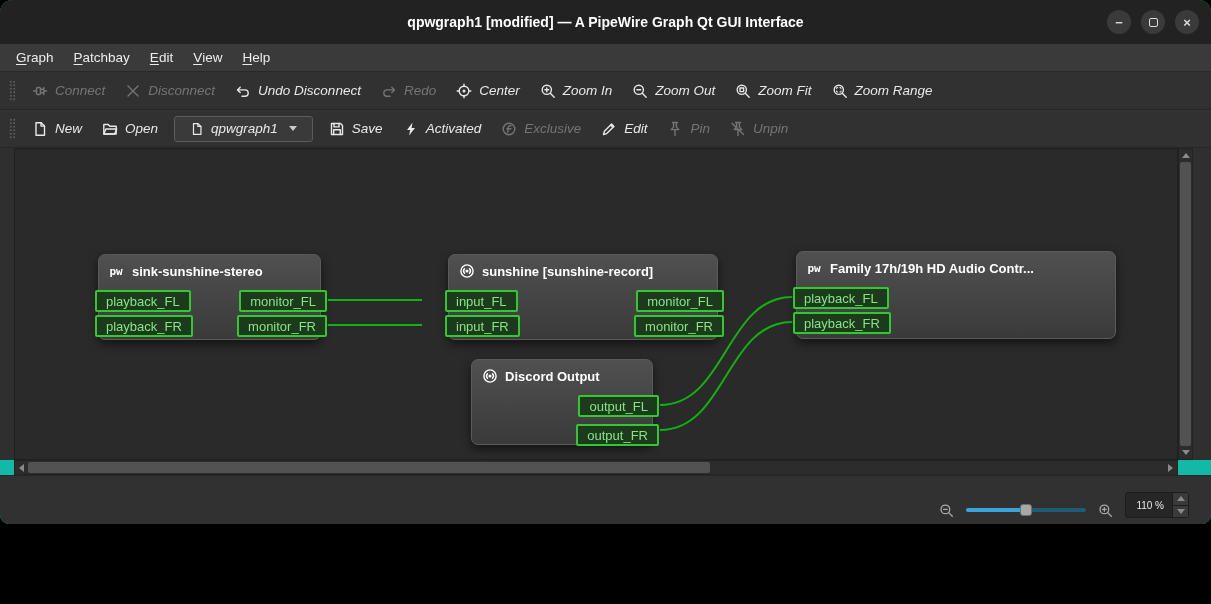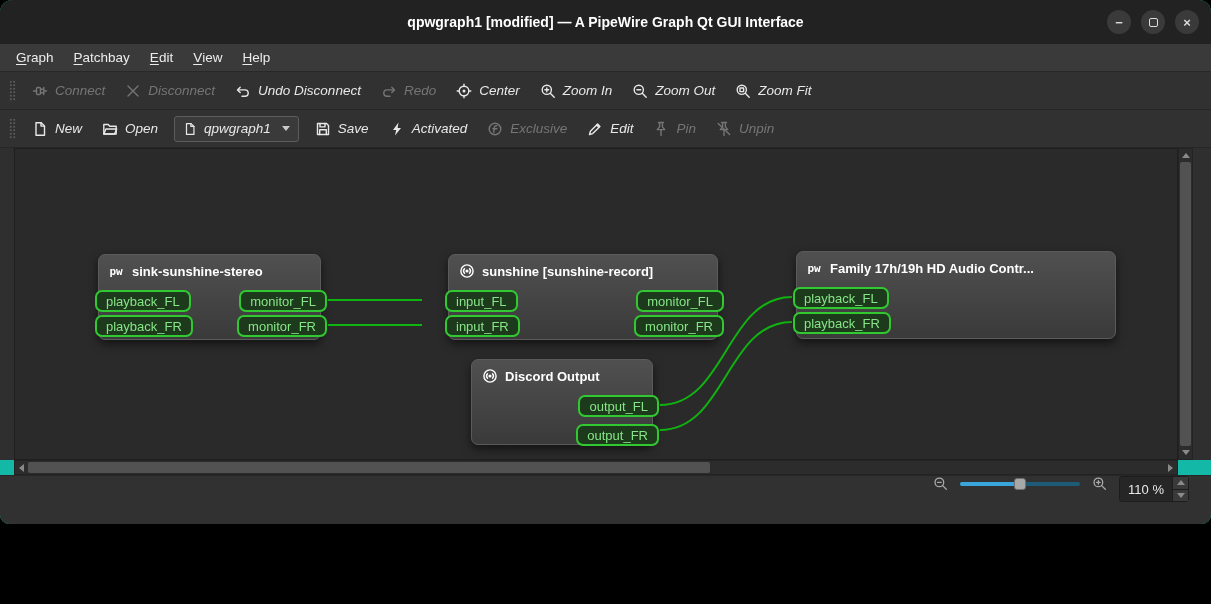--- a/index.html
+++ b/index.html
@@ -23,35 +23,35 @@
 
   
   .toolbar { height:38px; background:#313131; display:flex; align-items:center; padding:0 8px;
              color:#e8e8e8; font-size:13.5px; border-bottom:1px solid #262626; flex:none;font-style:italic; }
   .grip { width:7px; height:22px; margin:0 6px 0 1px;
           background-image:radial-gradient(#5d5d5d 1px, transparent 1.3px); background-size:3.5px 3.5px; }
   .tb-item { display:flex; align-items:center; gap:7px; padding:6px 10px; border-radius:3px; white-space:nowrap; }
   .tb-item.disabled { color:#757575; }
   .tb-item svg { flex:none; }
   .combo { display:flex; align-items:center; gap:7px; background:#3a3a3a; border:1px solid #5c5c5c;
-           border-radius:3px; height:26px; padding:0 8px; margin:0 6px; }
+           border-radius:3px; height:26px; padding:0 15px; margin:0 6px; }
   .caret { width:0; height:0; border-left:4px solid transparent; border-right:4px solid transparent;
            border-top:5px solid #c9c9c9; margin-left:4px; }
 
   
   .main { flex:1; display:flex; padding-left:14px; padding-right:18px; background:#2f2f2f; min-height:0; }
   .canvas { flex:1; position:relative; background:#2a2a2a; border:1px solid #1f1f1f; overflow:hidden; }
   .edges { position:absolute; inset:0; width:100%; height:100%; z-index:0; }
 
   .node { position:absolute; z-index:1; border-radius:7px; border:1px solid #5b5b5b;
           background:linear-gradient(#505050, #3a3a3a); box-shadow:0 4px 10px rgba(0,0,0,.55); }
   .node-header { display:flex; align-items:center; gap:7px; padding:8px 10px 4px 10px;
                  color:#ffffff; font-weight:bold; font-size:13px; white-space:nowrap; overflow:hidden; }
   .port { position:absolute; height:22px; display:flex; align-items:center; padding:0 9px;
-          border:2px solid #32c832; border-radius:7px; background:#1d3a1d; color:#86e586;
+          border:2px solid #32c832; border-radius:2px; background:#1d3a1d; color:#86e586;
           font-size:13px; white-space:nowrap; }
   .port.in  { left:-4px; }
   .port.out { right:-7px; }
 
   
   .vscroll { width:15px; background:#2c2c2c; border:1px solid #232323; display:flex; flex-direction:column; }
   .hscroll-row { height:15px; margin-left:14px; margin-right:33px; flex:none; }
   .hscroll { height:15px; background:#2c2c2c; border:1px solid #232323; display:flex; }
   .scroll-arrow { flex:none; width:13px; height:13px; display:flex; align-items:center; justify-content:center; }
   .vtrack { flex:1; position:relative; }
@@ -59,22 +59,22 @@
   .htrack { flex:1; position:relative; }
   .hthumb { position:absolute; top:1px; bottom:1px; left:0; width:60%; background:#525252; border-radius:2px; }
 
   .tri-up    { width:0; height:0; border-left:4px solid transparent; border-right:4px solid transparent; border-bottom:5px solid #8a8a8a; }
   .tri-down  { width:0; height:0; border-left:4px solid transparent; border-right:4px solid transparent; border-top:5px solid #8a8a8a; }
   .tri-left  { width:0; height:0; border-top:4px solid transparent; border-bottom:4px solid transparent; border-right:5px solid #8a8a8a; }
   .tri-right { width:0; height:0; border-top:4px solid transparent; border-bottom:4px solid transparent; border-left:5px solid #8a8a8a; }
 
   
   .statusbar { flex:none; height:49px; background:#313131; border-top:1px solid #262626;
-               display:flex; align-items:flex-start; justify-content:flex-end; gap:12px; padding:0 22px 6px 16px;
-               color:#e8e8e8; font-size:13px; }
+               display:flex; align-items:flex-end; justify-content:flex-end; gap:12px; padding:0 22px 6px 16px;
+               color:#e8e8e8; font-size:10px; }
   .sb-icon { color:#a8a8a8; display:flex; align-items:center; }
   .slider { position:relative; width:120px; height:16px; }
   .groove { position:absolute; left:0; right:0; top:6px; height:4px; background:#1d5b77; border-radius:2px; }
   .fill { height:100%; background:#3aa5da; border-radius:2px; }
   .handle { position:absolute; top:2px; width:12px; height:12px; background:#a8a8a8; border:1px solid #6e6e6e; border-radius:3px; }
   .spinbox { display:flex; align-items:stretch; height:26px; background:#262626; border:1px solid #1d1d1d; border-radius:3px; }
   .spin-val { display:flex; align-items:center; padding:0 8px; min-width:46px; justify-content:flex-end; }
   .spin-btns { display:flex; flex-direction:column; width:16px; border-left:1px solid #1d1d1d; }
   .spin-up, .spin-down { flex:1; display:flex; align-items:center; justify-content:center; background:#3a3a3a; }
   .spin-up { border-bottom:1px solid #1d1d1d; }
@@ -162,20 +162,28 @@
         <span>Zoom Out</span>
       </div>
       <div class="tb-item">
         <svg width="16" height="16" viewBox="0 0 16 16" fill="none" stroke="currentColor" stroke-width="1.4" stroke-linecap="round" stroke-linejoin="round">
           <circle cx="6.8" cy="6.8" r="4.6"></circle>
           <path d="M10.3 10.3L14.2 14.2"></path>
           <rect x="5" y="5" width="3.6" height="3.6"></rect>
         </svg>
         <span>Zoom Fit</span>
       </div>
+      <div class="tb-item">
+        <svg width="16" height="16" viewBox="0 0 16 16" fill="none" stroke="currentColor" stroke-width="1.4" stroke-linecap="round" stroke-linejoin="round">
+          <circle cx="6.8" cy="6.8" r="4.6"></circle>
+          <path d="M10.3 10.3L14.2 14.2"></path>
+          <path d="M4.6 5.6v-1h1.1M7.9 4.6H9v1.1M9 7.9v1.1H7.9M5.7 9H4.6V7.9" stroke-width="1"></path>
+        </svg>
+        <span>Zoom Range</span>
+      </div>
     </div>
   <div class="toolbar">
       <div class="grip"></div>
       <div class="tb-item">
         <svg width="16" height="16" viewBox="0 0 16 16" fill="none" stroke="currentColor" stroke-width="1.4" stroke-linecap="round" stroke-linejoin="round">
           <path d="M4 1.8h5.2L12.5 5v9.2H4z"></path>
           <path d="M9 1.8v3.3h3.4"></path>
         </svg>
         <span>New</span>
       </div>

